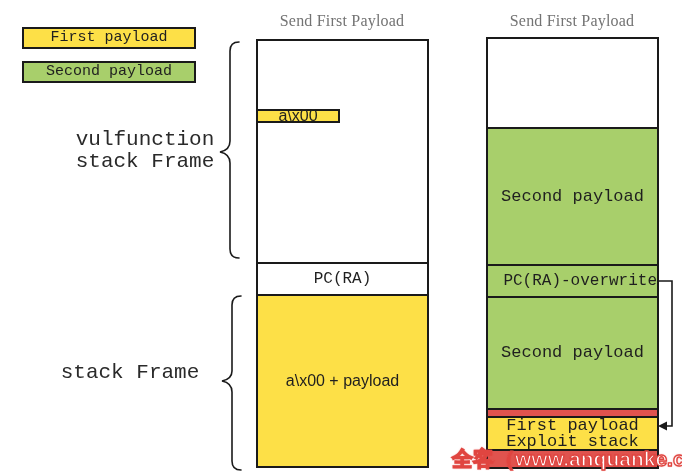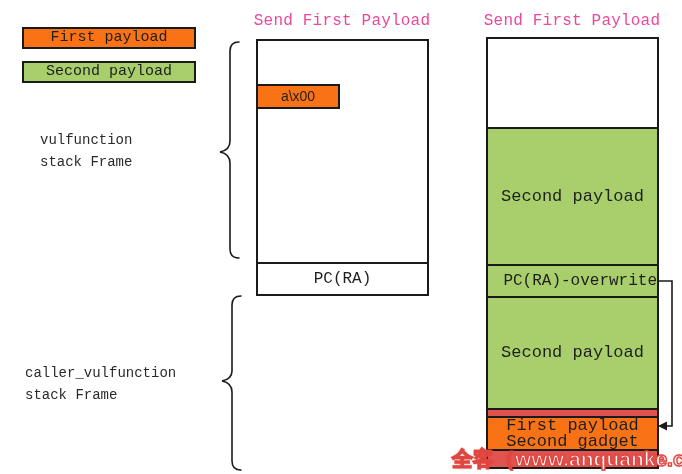--- a/index.html
+++ b/index.html
@@ -1,27 +1,27 @@
 <!DOCTYPE html>
 <html><head>
 <meta charset="utf-8">
 <style>
   html,body{margin:0;padding:0;background:#ffffff;}
   #stage{position:relative;width:682px;height:474px;background:#ffffff;overflow:hidden;
          font-family:"Liberation Mono",monospace;color:#1f1f1f;}
   .abs{position:absolute;box-sizing:border-box;}
   .cell{border:2px solid #1a1a1a;display:flex;align-items:center;justify-content:center;
         font-size:16px;line-height:1.15;text-align:center;}
-  .red{background:#f97316;}
+  .red{background:#fde047;}
   .redbright{background:#e0534e;}
   .green{background:#a8cf6b;}
   .white{background:#ffffff;}
   .legendbox{font-size:15px;}
-  .sidelabel{font-size:14px;line-height:22px;color:#2a2a2a;}
-  .coltitle{font-family:Liberation Mono, monospace;font-size:16px;color:#ec4899;
+  .sidelabel{font-size:21px;line-height:22px;text-align:center;color:#2a2a2a;}
+  .coltitle{font-family:Liberation Serif, serif;font-size:16px;color:#737373;
             text-align:center;letter-spacing:.2px;}
   .sanscell{font-family:"Liberation Sans",sans-serif;}
   .payloadtop{font-size:17px;}
   .gadget{font-size:17px;line-height:16px;flex-direction:column;overflow:visible;}
   .watermark{font-family:"Liberation Sans",sans-serif;font-weight:bold;font-size:21px;
              color:#ffffff;-webkit-text-stroke:1.3px #e04540;
              text-shadow:0 0 2px #e04540,0 0 1px #e04540;white-space:nowrap;z-index:6;}
   svg{display:block;}
 </style>
 </head>
@@ -34,43 +34,45 @@
   </div>
   <div class="abs cell green legendbox" style="left:22px;top:61px;width:174px;height:22px;">
     <span>Second payload</span>
   </div>
 
   <div class="abs sidelabel" style="left:40px;top:129px;width:210px;">
     <div>vulfunction</div>
     <div>stack Frame</div>
   </div>
   <div class="abs sidelabel" style="left:25px;top:362px;width:210px;">
-    <div>caller_vulfunction</div>
     <div>stack Frame</div>
   </div>
 
   <svg class="abs" style="left:214px;top:40px;" width="28" height="220" viewBox="0 0 28 220">
     <path d="M 25 2 Q 16 2 16 11 L 16 101 Q 16 110 6 112 Q 16 114 16 123 L 16 209 Q 16 218 25 218" fill="none" stroke="#1a1a1a" stroke-width="1.6" stroke-linecap="round"></path>
   </svg>
   <svg class="abs" style="left:216px;top:294px;" width="28" height="178" viewBox="0 0 28 178">
     <path d="M 25 2 Q 16 2 16 11 L 16 77 Q 16 85 6 87 Q 16 89 16 98 L 16 167 Q 16 176 25 176" fill="none" stroke="#1a1a1a" stroke-width="1.6" stroke-linecap="round"></path>
   </svg>
 
   <div class="abs coltitle" style="left:246px;top:12px;width:192px;">Send First Payload</div>
 
   <div class="abs cell white" style="left:256px;top:39px;width:173px;height:225px;"></div>
 
-  <div class="abs cell red sanscell" style="left:256px;top:84px;width:84px;height:25px;font-size:14px;z-index:2;">
+  <div class="abs cell red sanscell" style="left:256px;top:109px;width:84px;height:14px;font-size:16px;z-index:2;">
     <span>a\x00</span>
   </div>
 
   <div class="abs cell white" style="left:256px;top:262px;width:173px;height:34px;">
     <span>PC(RA)</span>
   </div>
 
+  <div class="abs cell red sanscell" style="left:256px;top:294px;width:173px;height:174px;font-size:16px;">
+    <span>a\x00 + payload</span>
+  </div>
 
   <div class="abs coltitle" style="left:476px;top:12px;width:192px;">Send First Payload</div>
 
   <div class="abs cell white" style="left:486px;top:37px;width:173px;height:92px;"></div>
 
   <div class="abs cell green payloadtop" style="left:486px;top:127px;width:173px;height:139px;">
     <span>Second payload</span>
   </div>
 
   <div class="abs cell green" style="left:486px;top:264px;width:173px;height:34px;justify-content:flex-end;">
@@ -78,21 +80,21 @@
   </div>
 
   <div class="abs cell green payloadtop" style="left:486px;top:296px;width:173px;height:114px;">
     <span>Second payload</span>
   </div>
 
   <div class="abs cell redbright" style="left:486px;top:408px;width:173px;height:10px;"></div>
 
   <div class="abs cell red gadget" style="left:486px;top:416px;width:173px;height:35px;z-index:2;">
     <div>First payload</div>
-    <div>Second gadget</div>
+    <div>Exploit stack</div>
   </div>
 
   <div class="abs cell redbright" style="left:486px;top:449px;width:173px;height:20px;"></div>
 
   <svg class="abs" style="left:657px;top:272px;z-index:4;" width="22" height="164" viewBox="0 0 22 164">
     <path d="M 1 9 H 15 V 154 H 6" fill="none" stroke="#1a1a1a" stroke-width="1.6"></path>
     <polygon points="1,154 10,149.5 10,158.5" fill="#1a1a1a"></polygon>
   </svg>
 
   <div class="abs watermark" style="left:452px;top:445px;">全客（www.anquanke.com</div>

